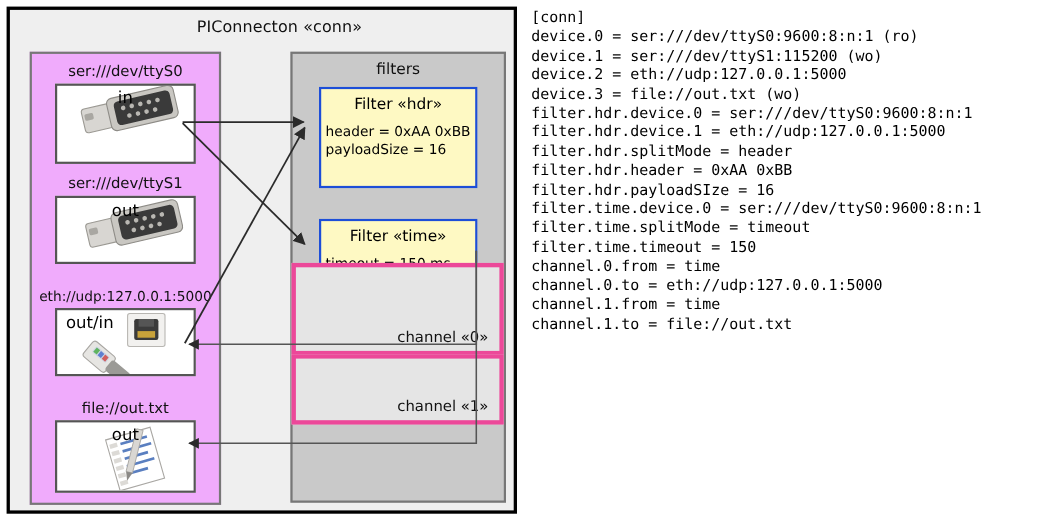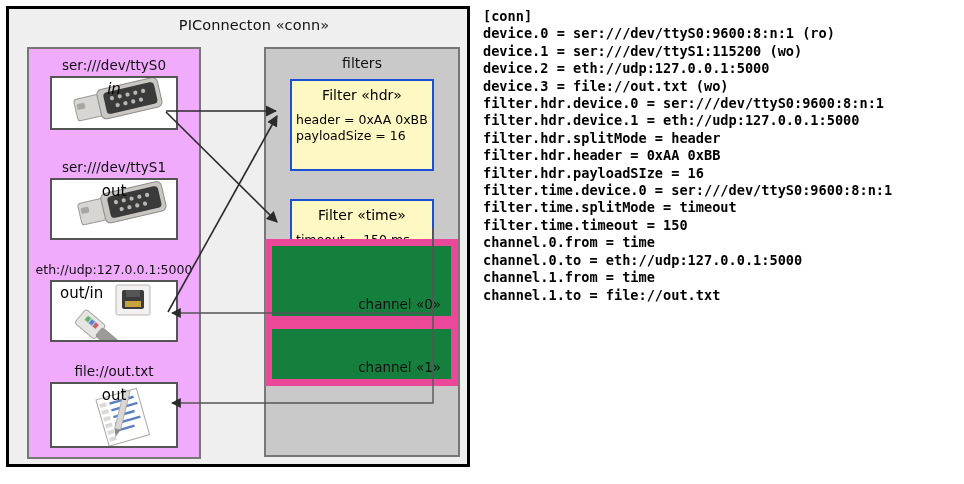--- a/index.html
+++ b/index.html
@@ -115,22 +115,22 @@
     margin-top: 9px;
     padding-left: 4px;
     font-size: 12.5px;
     color: #000;
     line-height: 16px;
   }
 
   
   .channel-box {
     position: absolute;
-    background: #15803d;
-    border: 7px solid #ec4899;
+    background: #e5e5e5;
+    border: 4px solid #ec4899;
     box-sizing: border-box;
   }
   .channel-label {
     position: absolute;
     right: 10px; bottom: 4px;
     font-size: 13.5px;
     color: #111;
     white-space: nowrap;
   }
 
@@ -150,41 +150,41 @@
   }
   .config-heading {
     font-family: "DejaVu Sans Mono", monospace;
     font-weight: bold;
     font-size: 13.5px;
     color: #000;
     margin-bottom: 14px;
   }
   .config-body {
     font-family: "DejaVu Sans Mono", monospace;
-    font-weight: bold;
+    font-weight: normal;
     font-size: 13.6px;
     line-height: 17.4px;
     color: #000;
     white-space: pre;
   }
   .cfg-line { white-space: pre; }
 </style>
 </head>
 <body>
 
 <div id="stage">
 
   <div class="outer-box">
     <div class="outer-title">PIConnecton «conn»</div>
 
     <div class="devices-panel">
 
       <div class="dev-group" style="top:8px;">
         <div class="dev-label">ser:///dev/ttyS0</div>
-        <div class="dev-box" style="width:128px;height:54px;font-style:italic;">
+        <div class="dev-box" style="width:128px;height:73px;">
           <div class="dev-dir">in</div>
           <div class="icon-wrap">
             <svg viewBox="0 0 128 62" width="128" height="62">
               <g transform="translate(20,16) rotate(-13)">
                 <rect x="0" y="6" width="28" height="22" rx="3" fill="#d8d6d2" stroke="#9b9993" stroke-width="1"></rect>
                 <rect x="24" y="2" width="62" height="30" rx="5" fill="#c9c7c2" stroke="#8e8c87" stroke-width="1"></rect>
                 <rect x="30" y="6" width="52" height="22" rx="4" fill="#3a3a3a"></rect>
                 <g fill="#b9b7b2">
                   <circle cx="38" cy="13" r="2.1"></circle>
                     <circle cx="46" cy="13" r="2.1"></circle>

